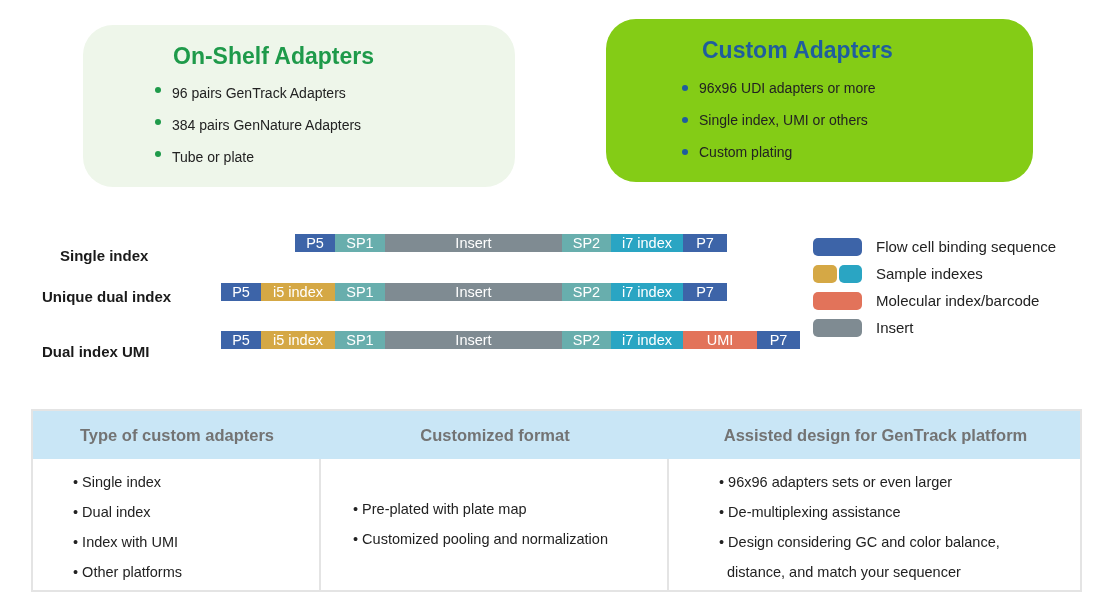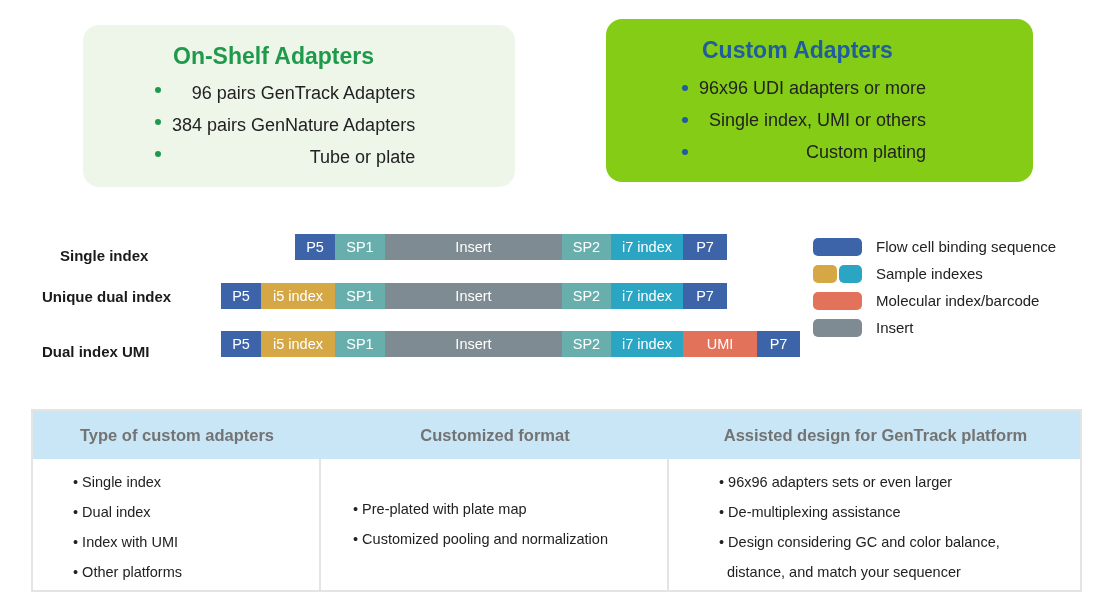--- a/index.html
+++ b/index.html
@@ -1,34 +1,34 @@
 <!DOCTYPE html>
 <html><head>
 <meta charset="utf-8">
 <style>
   html, body { margin:0; padding:0; }
   body { width:1117px; height:614px; background:#ffffff; position:relative; overflow:hidden;
          font-family:"Liberation Sans", sans-serif; color:#222; }
-  .card { position:absolute; border-radius:16px;text-align:right; }
+  .card { position:absolute; border-radius:30px; }
   .card-green { left:83px; top:25px; width:432px; height:162px; background:#eef6ea; }
   .card-blue  { left:606px; top:19px; width:427px; height:163px; background:#84cc16; }
   .card-title { position:absolute; font-weight:bold; font-size:23px; }
   .card-green .card-title { left:90px; top:18px; color:#1e9a4a; }
   .card-blue .card-title { left:96px; top:18px; color:#1f5d9e; }
   .card ul { position:absolute; margin:0; padding:0; list-style:none; }
   .card-green ul { left:72px; top:52px; }
   .card-blue ul { left:76px; top:53px; }
-  .card li { font-size:18px; line-height:32px; color:#222; position:relative; padding-left:17px; white-space:nowrap; }
+  .card li { font-size:14px; line-height:32px; color:#222; position:relative; padding-left:17px; white-space:nowrap; }
   .card li .dot { position:absolute; left:0; top:13px; width:6px; height:6px; border-radius:50%; }
   .card-green li .dot { background:#1e9a4a; top:10px; }
   .card-blue li .dot { background:#1f5d9e; }
 
   .row-label { position:absolute; left:42px; font-weight:bold; font-size:15px; color:#1a1a1a; }
   .bar { position:absolute; height:26px; display:flex; }
-  .seg { height:26px; color:#ffffff; font-size:14.5px; display:flex; align-items:center; justify-content:center; white-space:nowrap;text-align:right; }
+  .seg { height:18px; color:#ffffff; font-size:14.5px; display:flex; align-items:center; justify-content:center; white-space:nowrap;text-align:right; }
 
   .legend { position:absolute; left:813px; top:233px; }
   .legend-item { display:flex; align-items:center; height:27px; }
   .swatch-wrap { width:49px; height:18px; display:flex; gap:2px; margin-right:14px; }
   .swatch { flex:1; border-radius:5px; height:18px; }
   .legend-label { font-size:15px; color:#222; white-space:nowrap; }
 
   .table { position:absolute; left:31px; top:409px; width:1051px; height:183px; border:2px solid #e4e4e4; box-sizing:border-box; background:#fff; }
   .thead { position:absolute; left:0; top:0; width:100%; height:48px; background:#c9e6f6; }
   .th { position:absolute; top:0; height:48px; line-height:48px; font-weight:bold; font-size:16.5px; color:#737373; text-align:center; }

